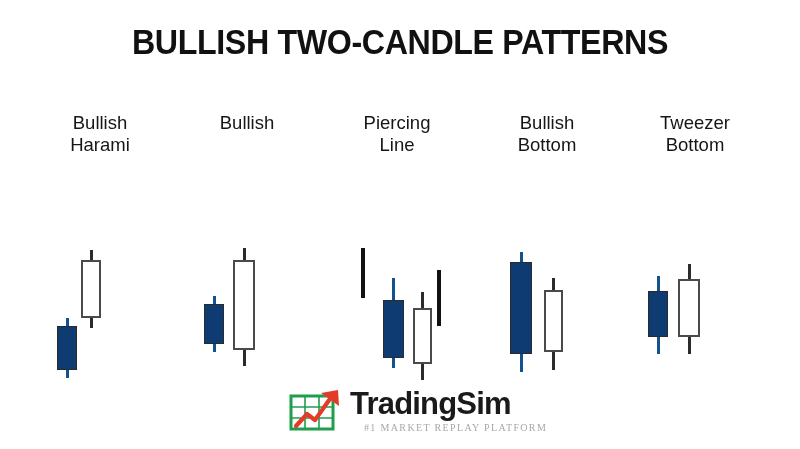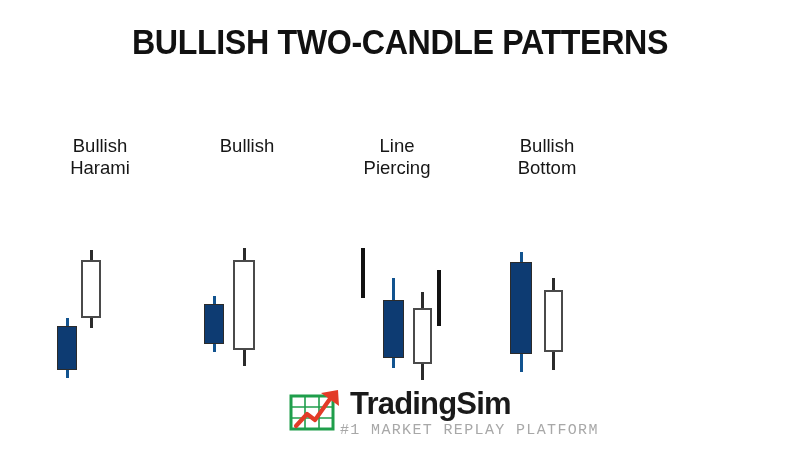--- a/index.html
+++ b/index.html
@@ -46,21 +46,20 @@
     width: 150px;
     height: 230px;
   }
   .pattern-label {
     width: 150px;
     text-align: center;
     font-size: 18.5px;
     line-height: 22px;
     color: #161616;
     font-family: "Liberation Sans", sans-serif;
-    margin-top: 23px;
   }
   .pattern-label span {
     display: block;
   }
   .figure {
     position: absolute;
     top: 52px;
     left: 0;
     width: 150px;
     height: 178px;
@@ -118,26 +117,26 @@
     font-size: 31px;
     font-weight: bold;
     letter-spacing: -0.8px;
     color: #1a1a1a;
     font-family: "Liberation Sans", sans-serif;
     white-space: nowrap;
     text-align: center;
   }
   #logo-tagline {
     position: absolute;
-    left: 52px;
+    left: 76px;
     top: 34px;
-    font-size: 15px;
+    font-size: 10px;
     letter-spacing: 1.35px;
     color: #a8a8a8;
-    font-family: Liberation Mono, monospace;
+    font-family: Liberation Serif, serif;
     white-space: nowrap;
   }
 </style>
 </head>
 <body>
 
 <div id="page-title">BULLISH TWO-CANDLE PATTERNS</div>
 
 <div id="patterns">
     <div class="pattern" style="left: 25px;">
@@ -166,22 +165,22 @@
           <div class="body filled" style="left: 32px; top: 140px; width: 20px; height: 40px;"></div>
         </div>
         <div class="candle">
           <div class="wick" style="left: 70.5px; top: 84px; height: 118px;"></div>
           <div class="body hollow" style="left: 61px; top: 96px; width: 22px; height: 90px;"></div>
         </div>
       </div>
     </div>
     <div class="pattern" style="left: 322px;">
       <div class="pattern-label">
+        <span>Piercing</span>
         <span>Line</span>
-        <span>Piercing</span>
       </div>
       <div class="figure">
         <div class="candle">
           <div class="bar" style="left: 39px; top: 84px; height: 50px; width: 4px;"></div>
         </div>
         <div class="candle">
           <div class="wick blue" style="left: 70px; top: 114px; height: 90px;"></div>
           <div class="body filled" style="left: 61px; top: 136px; width: 21px; height: 58px;"></div>
         </div>
         <div class="candle">
@@ -199,20 +198,36 @@
         <span>Bottom</span>
       </div>
       <div class="figure">
         <div class="candle">
           <div class="wick blue" style="left: 47.5px; top: 88px; height: 120px;"></div>
           <div class="body filled" style="left: 38px; top: 98px; width: 22px; height: 92px;"></div>
         </div>
         <div class="candle">
           <div class="wick" style="left: 80px; top: 114px; height: 92px;"></div>
           <div class="body hollow" style="left: 72px; top: 126px; width: 19px; height: 62px;"></div>
+        </div>
+      </div>
+    </div>
+    <div class="pattern" style="left: 620px;">
+      <div class="pattern-label">
+        <span>Tweezer</span>
+        <span>Bottom</span>
+      </div>
+      <div class="figure">
+        <div class="candle">
+          <div class="wick blue" style="left: 36.5px; top: 112px; height: 78px;"></div>
+          <div class="body filled" style="left: 28px; top: 127px; width: 20px; height: 46px;"></div>
+        </div>
+        <div class="candle">
+          <div class="wick" style="left: 67.5px; top: 100px; height: 90px;"></div>
+          <div class="body hollow" style="left: 58px; top: 115px; width: 22px; height: 58px;"></div>
         </div>
       </div>
     </div>
   </div>
 
 <div id="logo">
   <svg id="logo-mark" viewBox="0 0 54 46">
     <rect x="3" y="7" width="42" height="33" fill="#ffffff" stroke="#1f9e4b" stroke-width="3"></rect>
     <line x1="3" y1="18" x2="45" y2="18" stroke="#1f9e4b" stroke-width="1.6"></line>
     <line x1="3" y1="29" x2="45" y2="29" stroke="#1f9e4b" stroke-width="1.6"></line>

